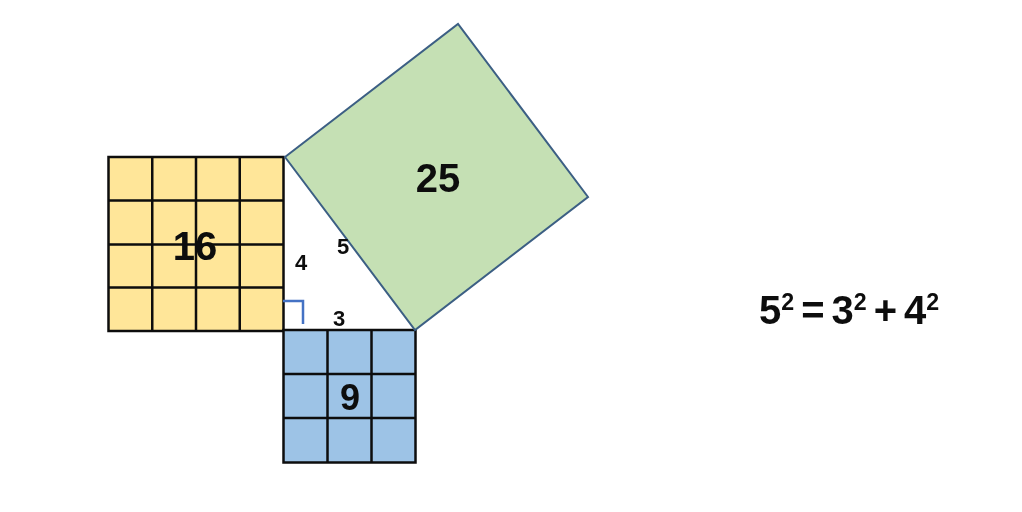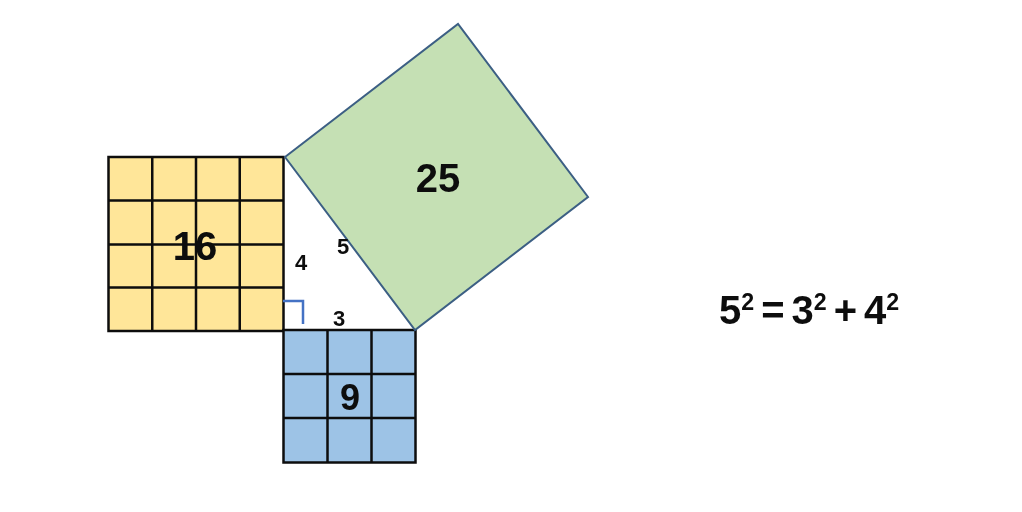--- a/index.html
+++ b/index.html
@@ -47,21 +47,21 @@
   .area-label.mid { font-size: 36px; }
   .side-label {
     font-family: "Liberation Sans", sans-serif;
     font-weight: 700;
     font-size: 22px;
     fill: #0d0d0d;
     text-anchor: middle;
   }
   .equation {
     position: absolute;
-    left: 719px;
+    left: 759px;
     top: 288px;
     font-size: 40px;
     font-weight: 600;
     color: #0d0d0d;
     line-height: 1.1;
     white-space: nowrap;
   }
   .equation sup {
     font-size: 58%;
     line-height: 0;

